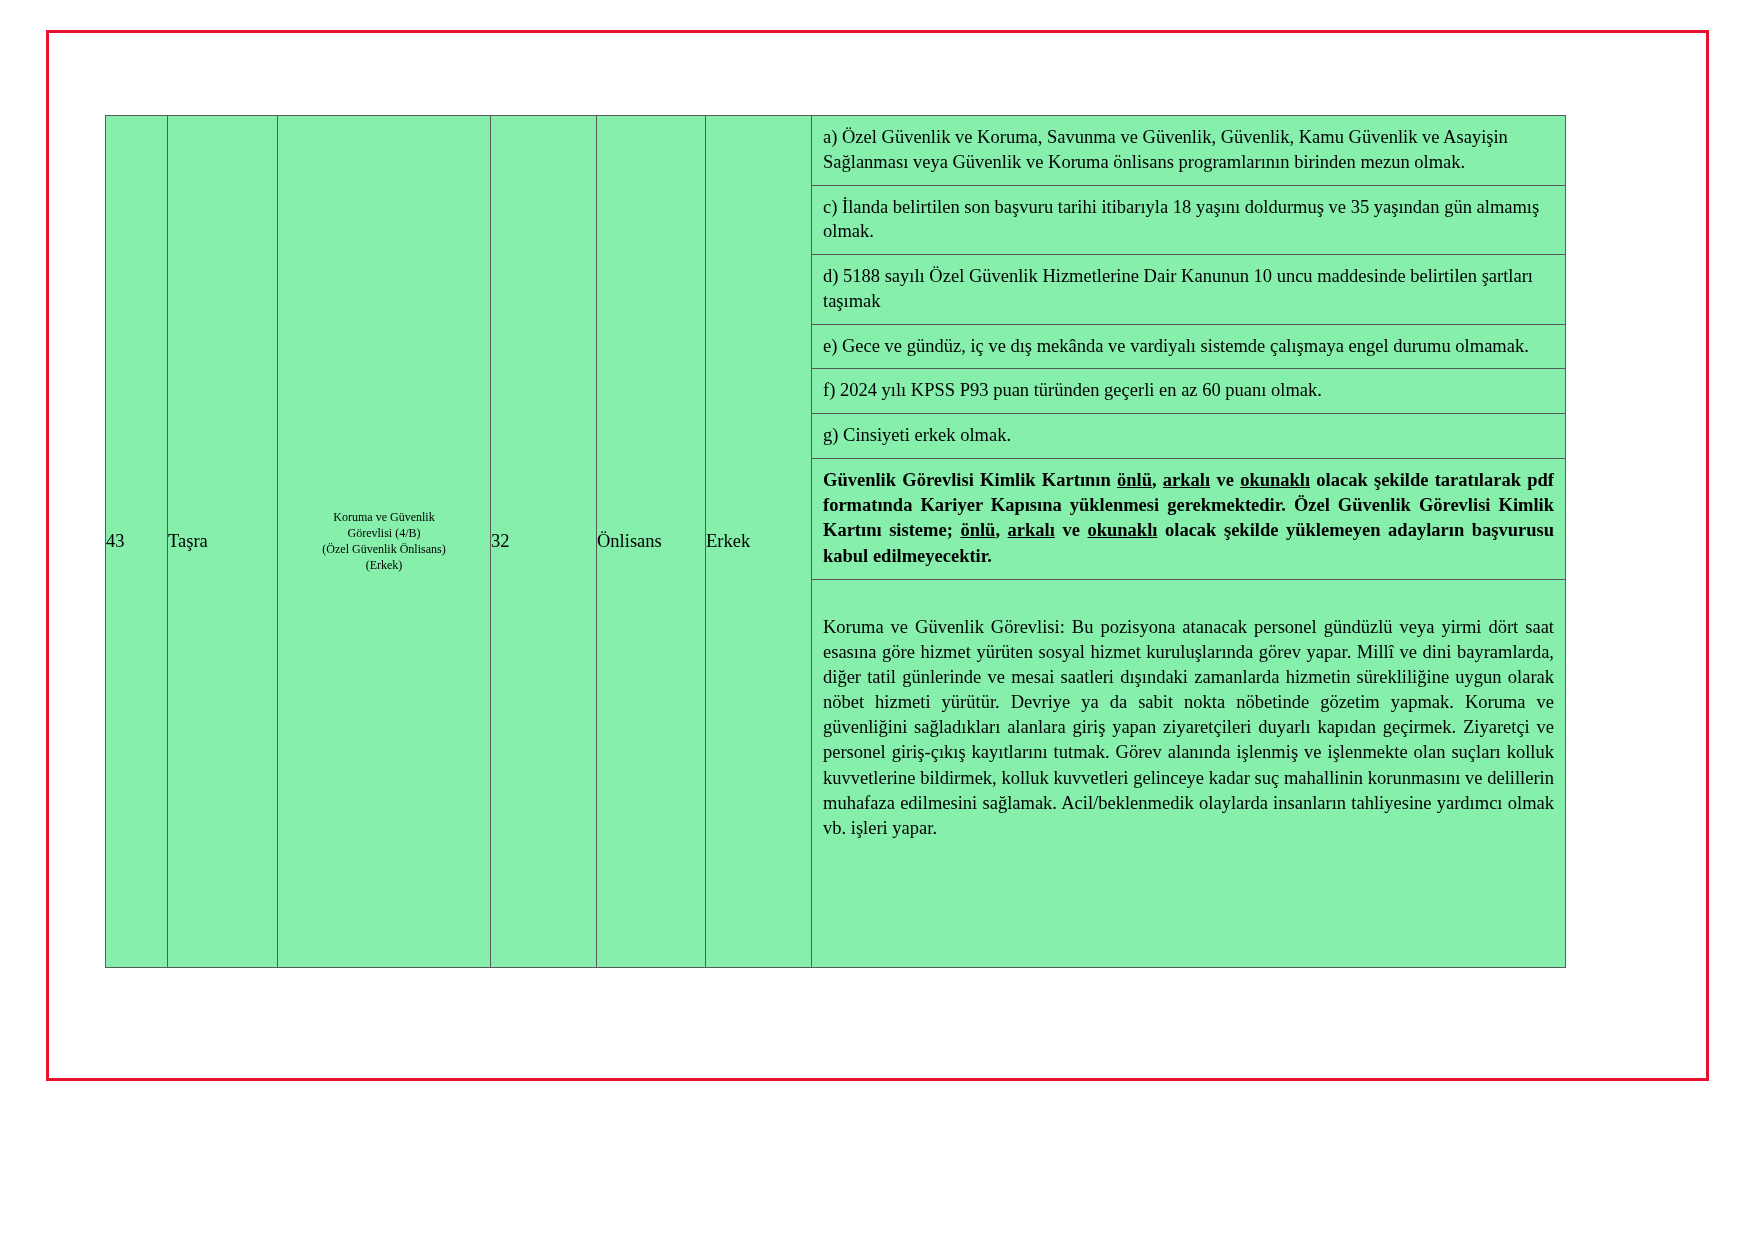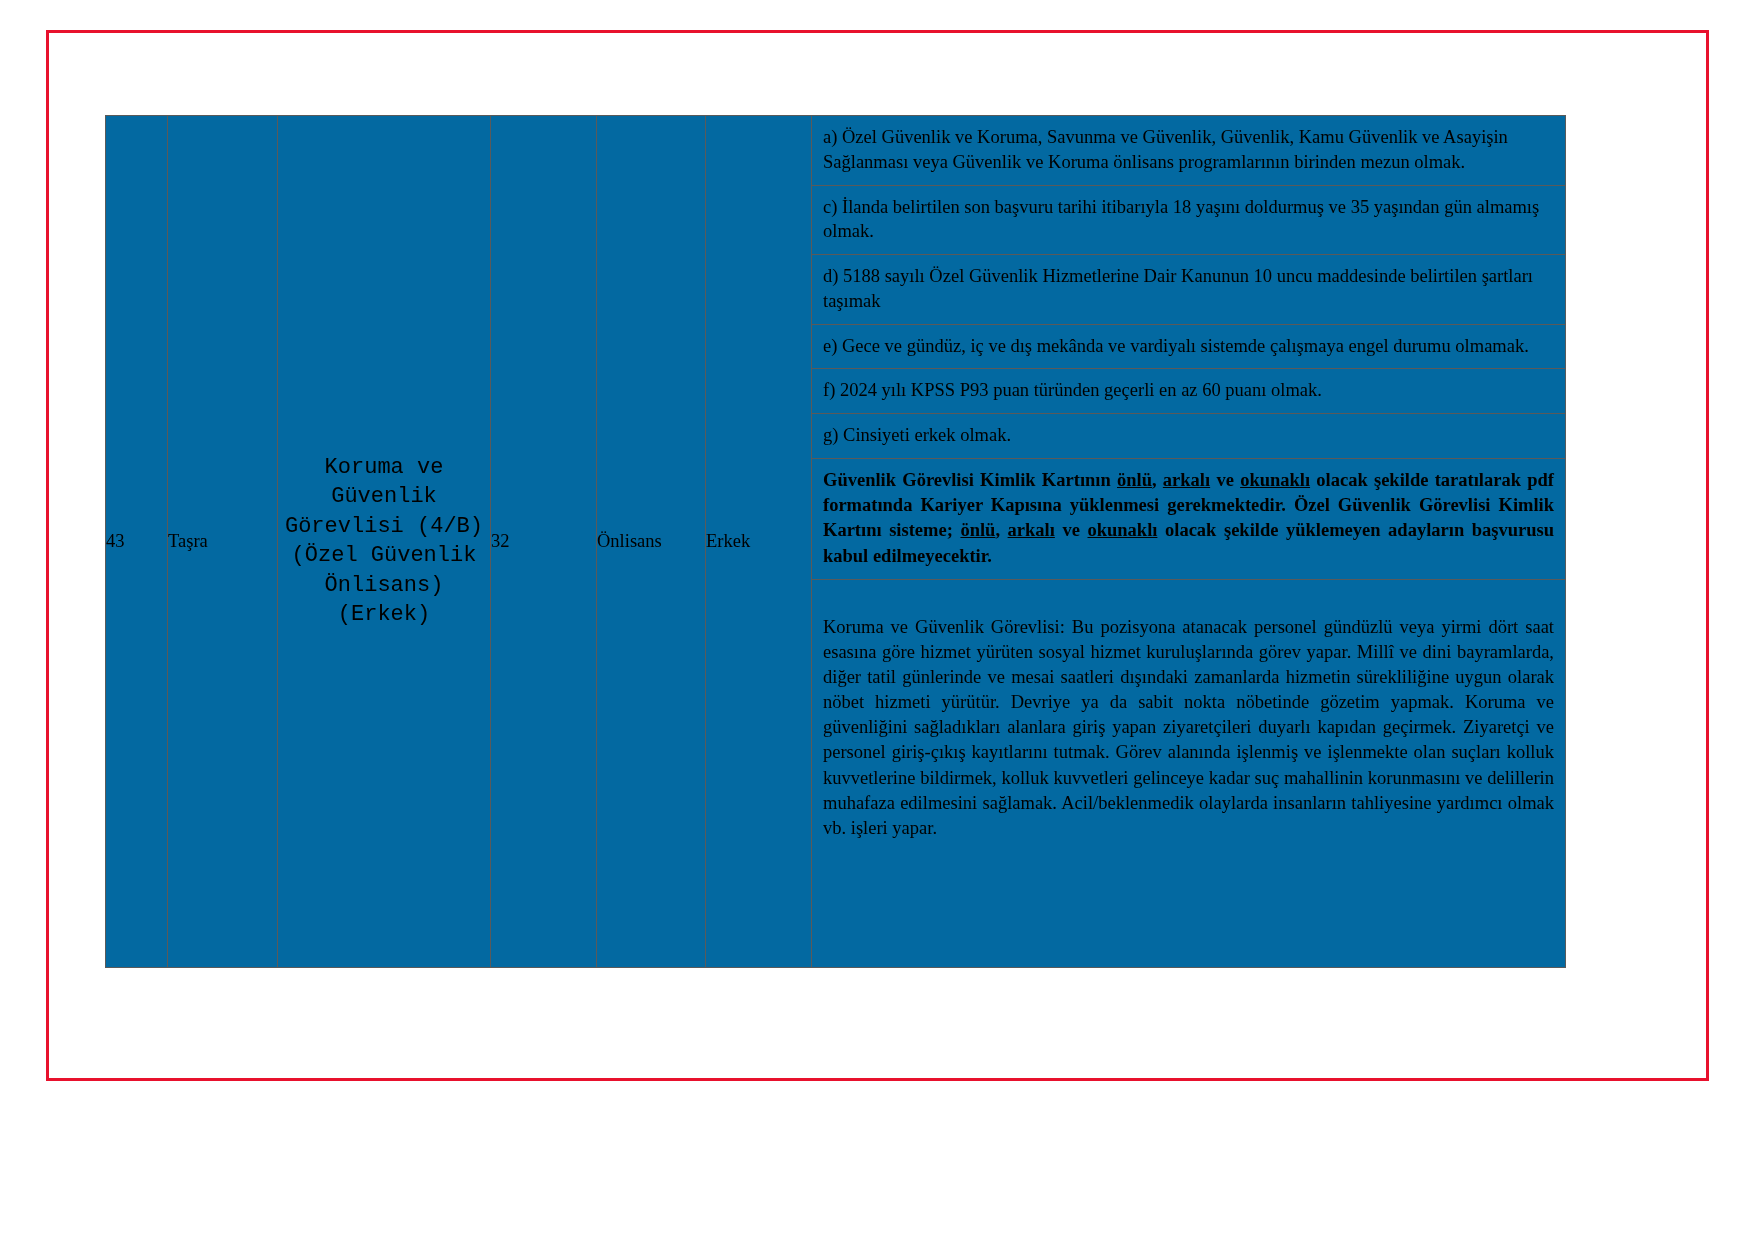--- a/index.html
+++ b/index.html
@@ -38,44 +38,43 @@
   table.pos-table {
     border-collapse: collapse;
     table-layout: fixed;
     width: 1460px;
   }
 
   table.pos-table td {
     border: 1px solid #5a5a5a;
     vertical-align: middle;
     padding: 0;
-    background: #0369a1;
+    background: #86efac;
   }
 
   
   .col-sira   { width: 62px;  }
   .col-teskl  { width: 110px; }
   .col-unvan  { width: 213px; }
   .col-adet   { width: 106px; }
   .col-ogrenim{ width: 109px; }
   .col-cinsiyet{ width: 106px; }
   .col-sartlar{ width: 754px; }
 
   .cell-center {
     font-size: 18.5px;
     line-height: 1.30;
     padding: 4px 3px;
   }
 
   .unvan-text {
     text-align: center;
-    font-size: 22px;
+    font-size: 12px;
     line-height: 1.34;
     padding: 4px 6px;
-    font-family: Liberation Mono, monospace;
   }
 
   
   table.req-table {
     border-collapse: collapse;
     table-layout: fixed;
     width: 100%;
   }
   table.req-table td {
     border: 0;

